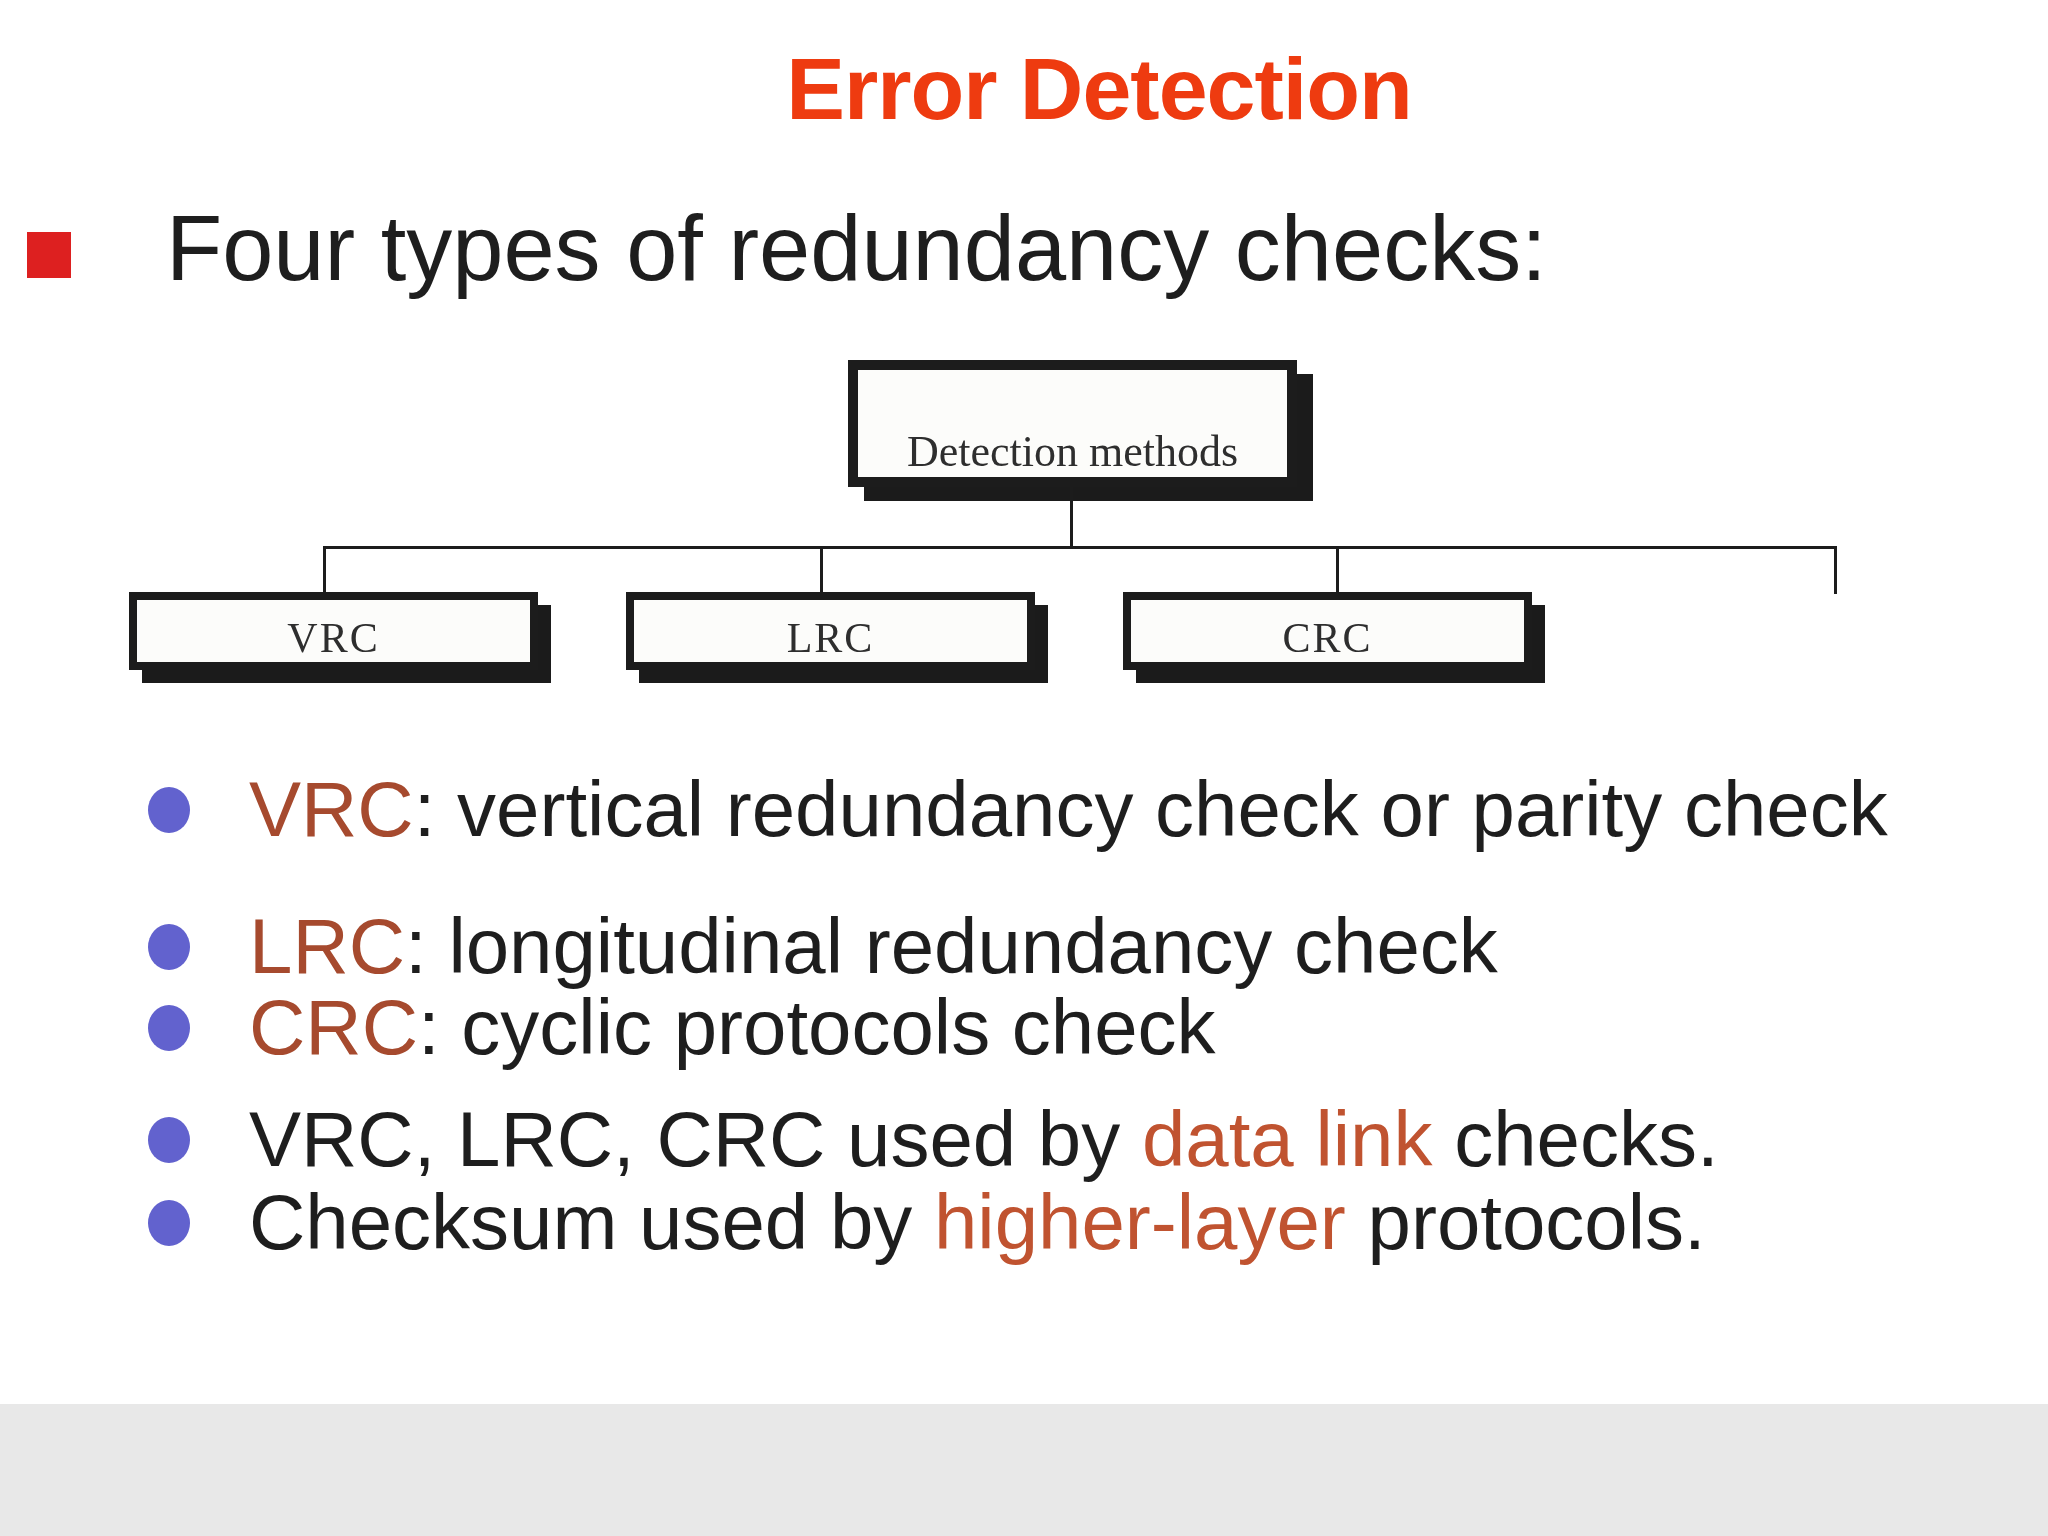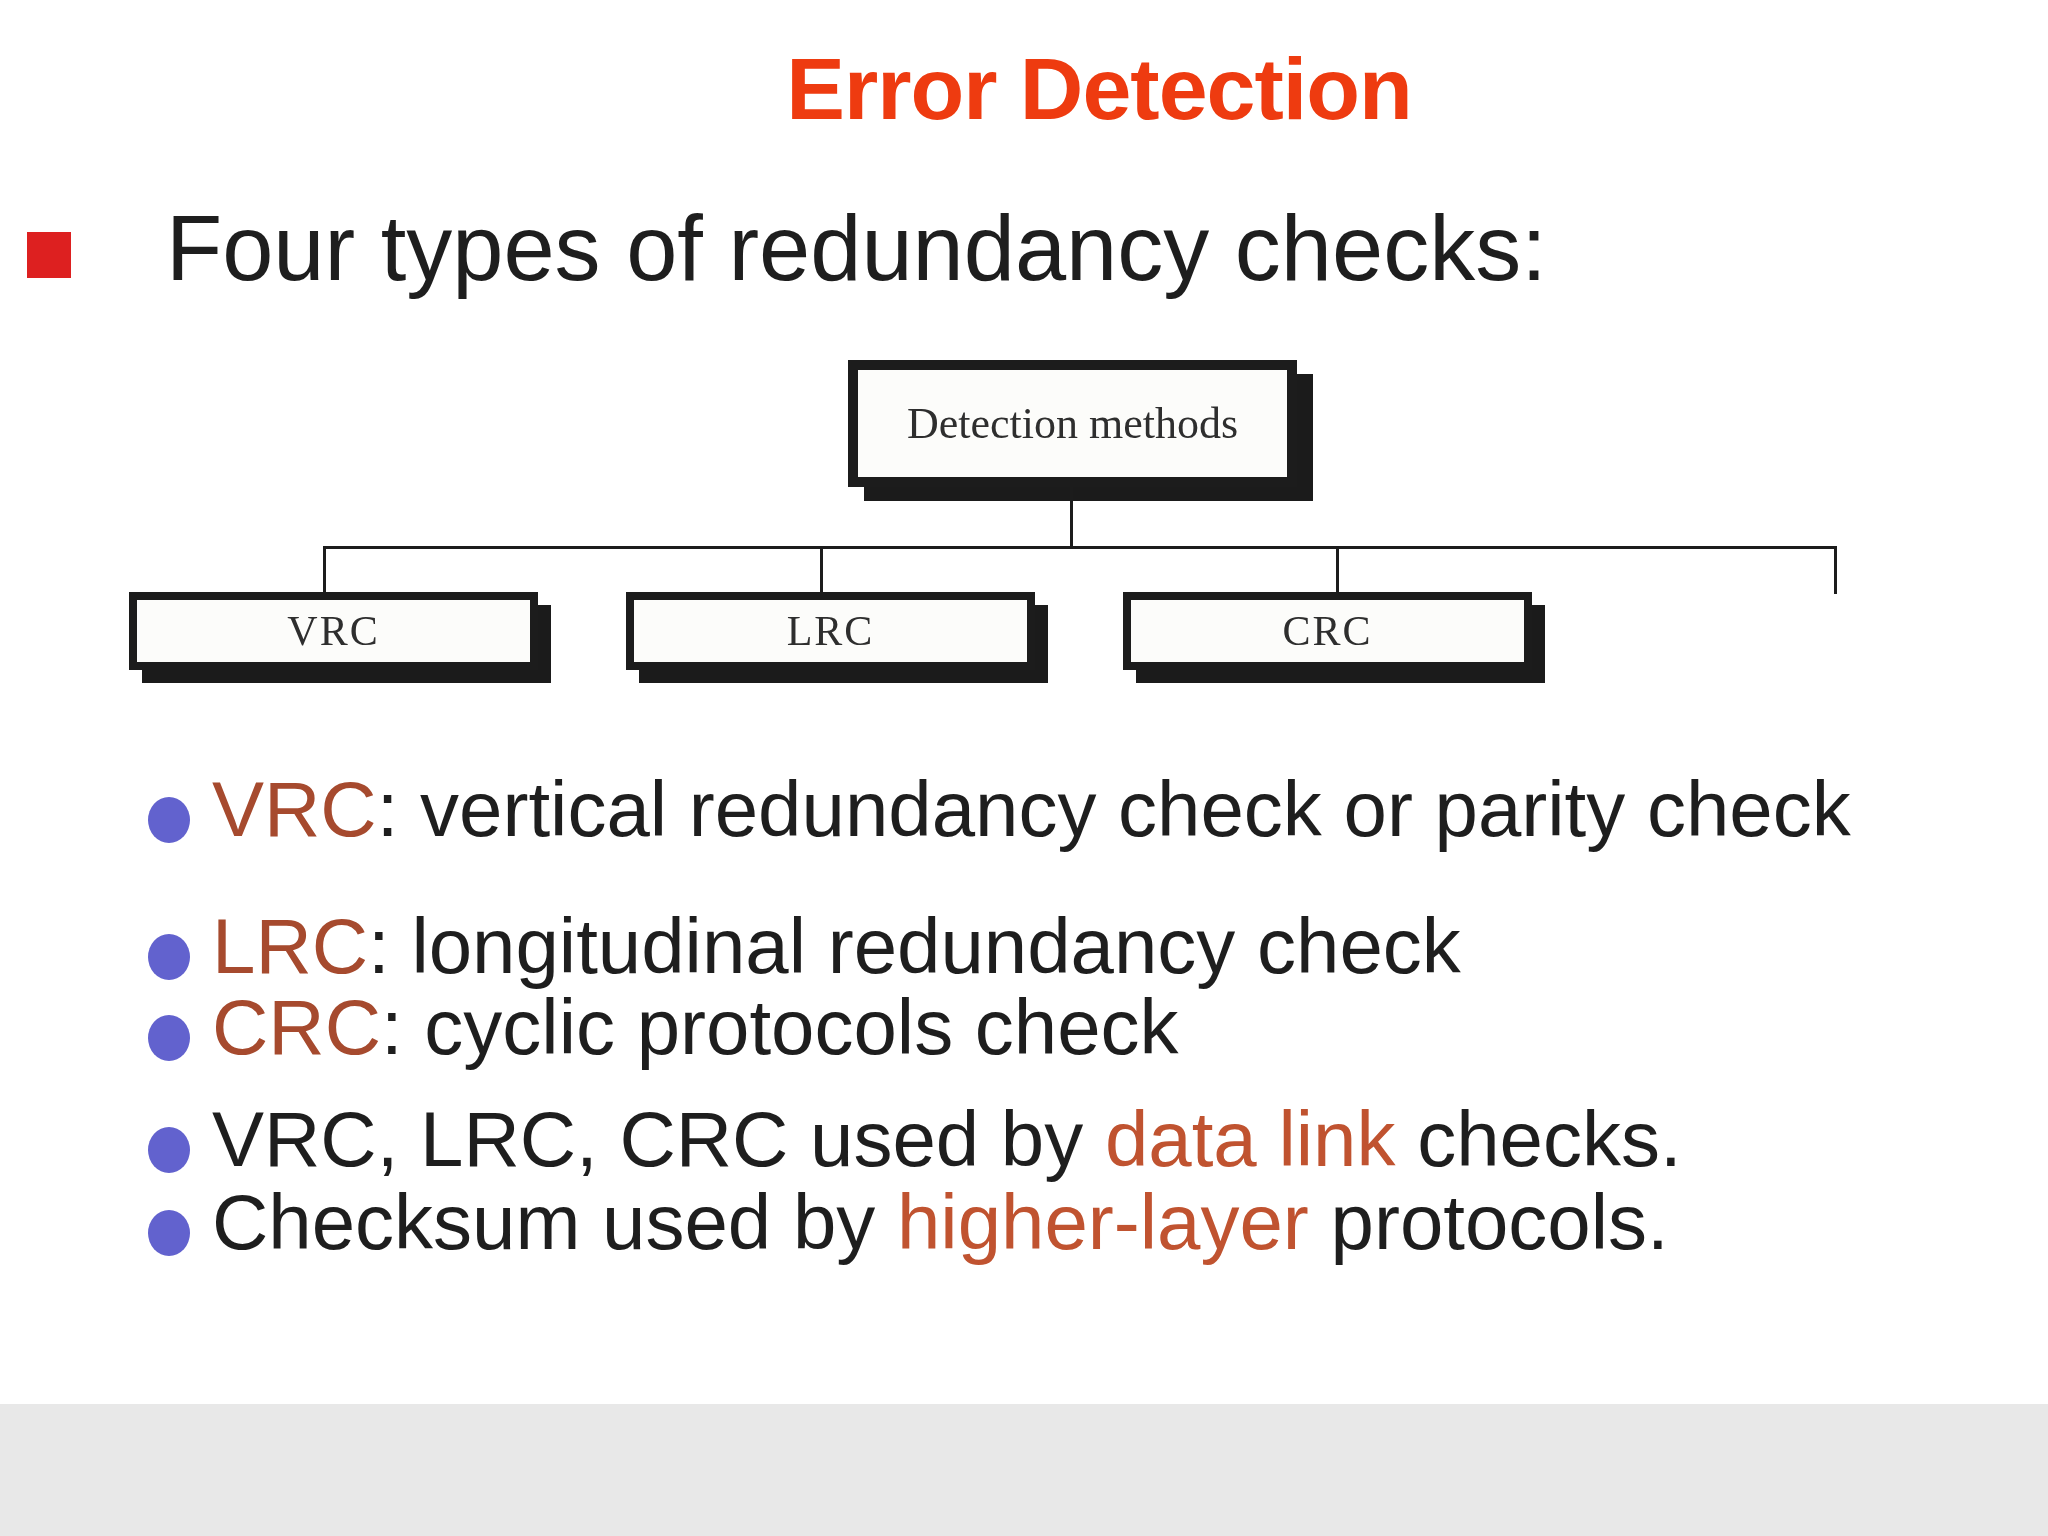--- a/index.html
+++ b/index.html
@@ -28,41 +28,42 @@
     font-size:92px;color:var(--text-color,#1e1e1e);
     white-space:nowrap;
     margin-left:48px;
   }
   
   .tree-box{
     position:absolute;box-sizing:border-box;
     background:var(--box-fill,#fcfcfa);
     border:8px solid var(--line-color,#1c1c1c);
     box-shadow:13px 13px 0 0 #1b1b1b;
-    display:flex;align-items:center;justify-content:center;
+    display:flex;align-items:flex-end;justify-content:center;
     font-family:"Liberation Serif", serif;
     color:#2e2e2e;
   }
   .tree-root{
     left:848px;top:360px;width:449px;height:127px;
     border-width:10px;box-shadow:16px 14px 0 0 #1b1b1b;
     font-size:44px;
   }
   .tree-child{top:592px;width:409px;height:78px;font-size:42px;letter-spacing:2px;}
   .tc0{left:129px;} .tc1{left:626px;} .tc2{left:1123px;} .tc3{left:1618px;}
   .conn{position:absolute;background:var(--line-color,#1c1c1c);}
   .conn-stub {left:1070px;top:485px;width:3px;height:64px;}
   .conn-h    {left:323px; top:546px;width:1514px;height:3px;}
   .conn-d{top:548px;width:3px;height:46px;}
   .cd0{left:323px;} .cd1{left:820px;} .cd2{left:1336px;} .cd3{left:1834px;}
   
   .brow{
     position:absolute;left:148px;
-    display:flex;align-items:center;
+    display:flex;align-items:flex-start;
     white-space:nowrap;
+    gap:37px;
   }
   .brow .dot{
     flex:0 0 auto;width:42px;height:46px;border-radius:50%;
     background:var(--bullet-blue,#6262ce);
     margin:20px 22px 0 0;
   }
   .brow .txt{font-size:78px;color:var(--text-color,#1e1e1e);line-height:1.1;}
   .accent-brown{color:var(--accent-brown,#a64a2e);}
   .accent-warm{color:var(--accent-warm,#c05330);}
   .r0{top:767px;} .r1{top:904px;} .r2{top:985px;} .r3{top:1097px;} .r4{top:1180px;}

